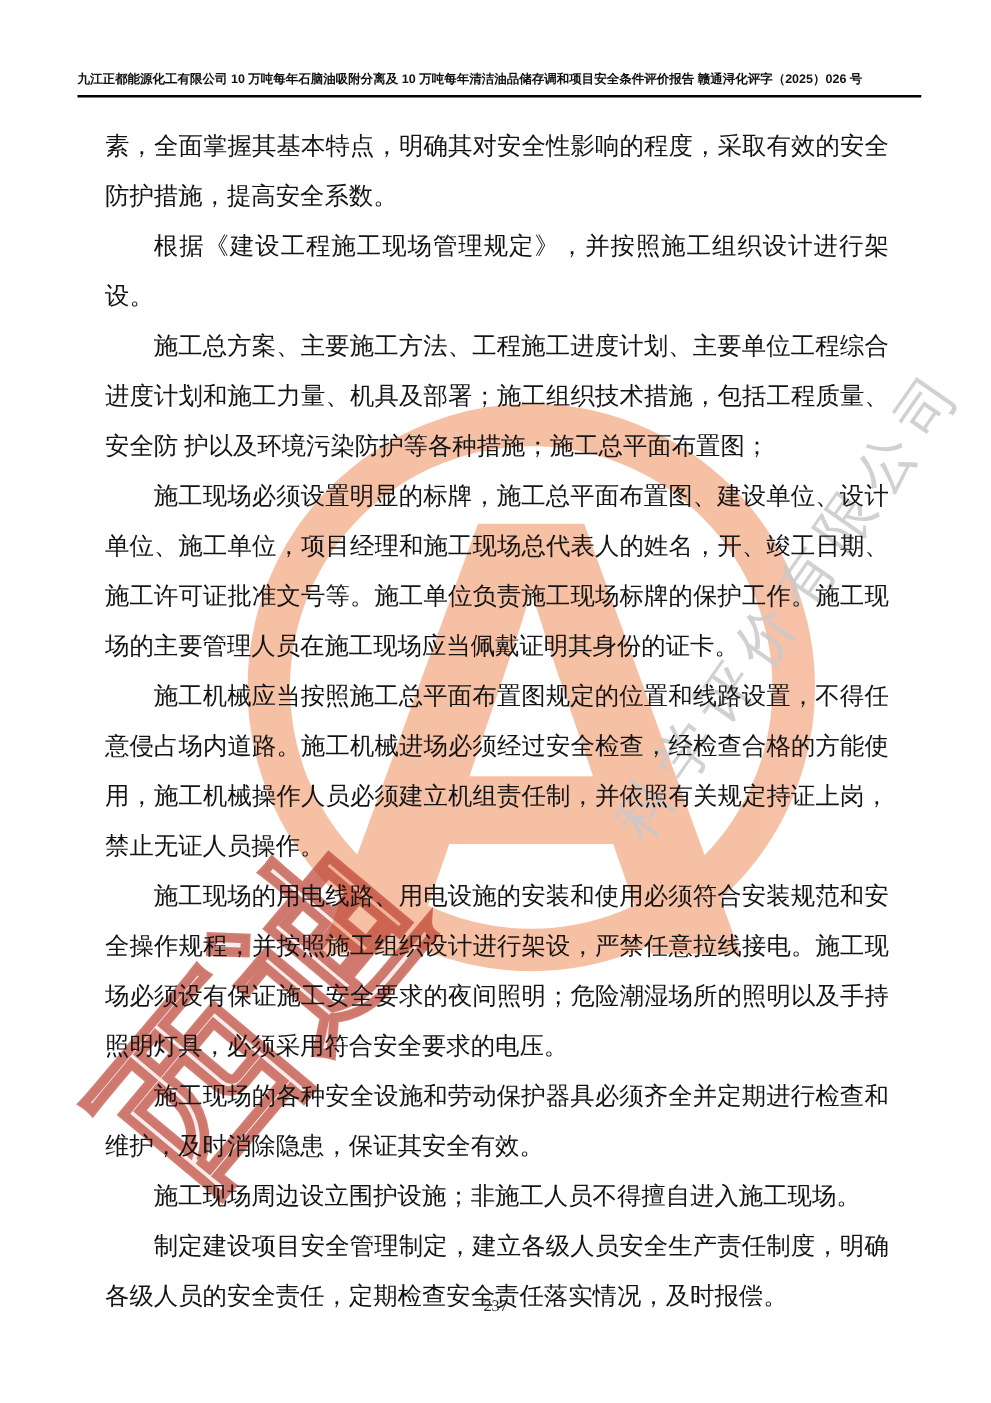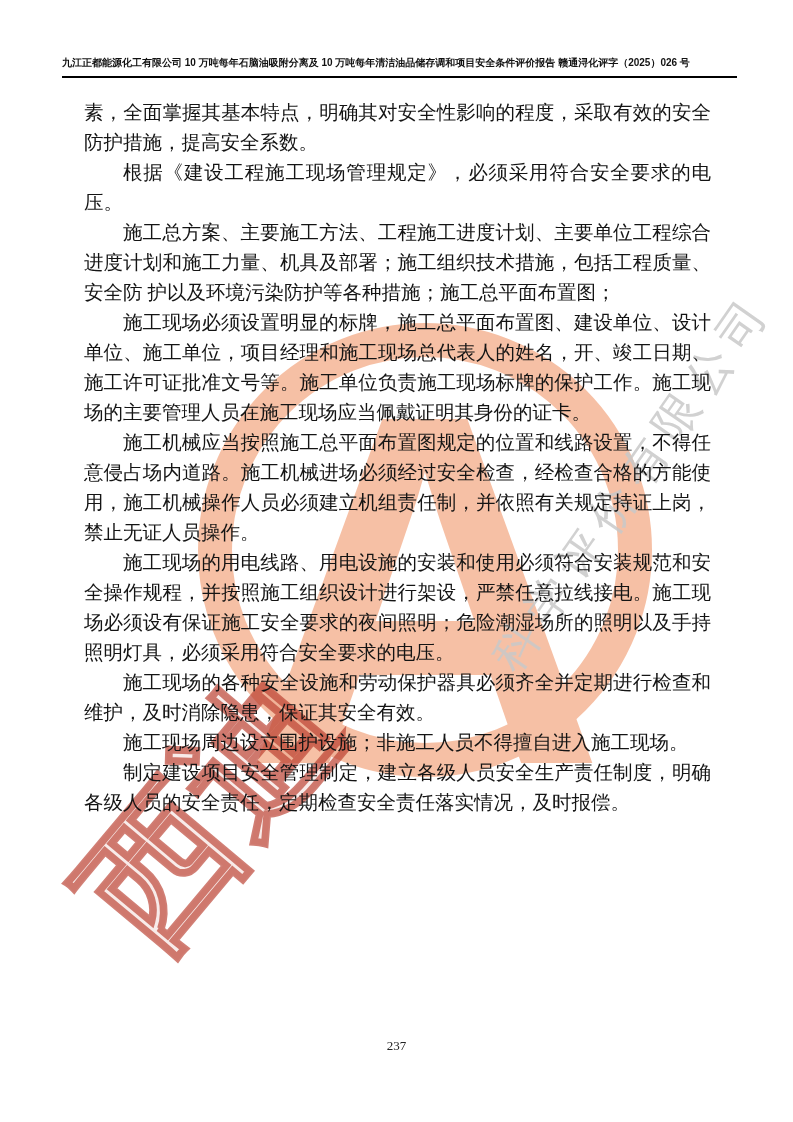--- a/index.html
+++ b/index.html
@@ -86,21 +86,21 @@
   .doc-header .header-text{
     font-size:10px;
     font-weight:bold;
     color:#111;
     white-space:nowrap;
     font-family:Liberation Sans, sans-serif;
   }
   .doc-body{
     margin:20px 82px 0 84px;
     font-size:19.5px;
-    line-height:30px;
+    line-height:40px;
     text-align:justify;
     text-justify:inter-character;
     color:#141414;
   }
   .doc-body p{
     margin:0;
     padding:0;
   }
   .para{ text-indent:2em; }
   .no-indent{ text-indent:0; }
@@ -133,21 +133,21 @@
   </div>
 
   <div class="content">
 
     <header class="doc-header">
       <div class="header-text">九江正都能源化工有限公司 10 万吨每年石脑油吸附分离及 10 万吨每年清洁油品储存调和项目安全条件评价报告  赣通浔化评字（2025）026 号</div>
     </header>
 
     <main class="doc-body">
       <p class="no-indent">素，全面掌握其基本特点，明确其对安全性影响的程度，采取有效的安全防护措施，提高安全系数。</p>
-      <p class="para">根据《建设工程施工现场管理规定》，必须采用符合安全要求的电压。</p>
+      <p class="para">根据《建设工程施工现场管理规定》，并按照施工组织设计进行架设。</p>
       <p class="para">施工总方案、主要施工方法、工程施工进度计划、主要单位工程综合进度计划和施工力量、机具及部署；施工组织技术措施，包括工程质量、安全防 护以及环境污染防护等各种措施；施工总平面布置图；</p>
       <p class="para">施工现场必须设置明显的标牌，施工总平面布置图、建设单位、设计单位、施工单位，项目经理和施工现场总代表人的姓名，开、竣工日期、施工许可证批准文号等。施工单位负责施工现场标牌的保护工作。施工现场的主要管理人员在施工现场应当佩戴证明其身份的证卡。</p>
       <p class="para">施工机械应当按照施工总平面布置图规定的位置和线路设置，不得任意侵占场内道路。施工机械进场必须经过安全检查，经检查合格的方能使用，施工机械操作人员必须建立机组责任制，并依照有关规定持证上岗，禁止无证人员操作。</p>
       <p class="para">施工现场的用电线路、用电设施的安装和使用必须符合安装规范和安全操作规程，并按照施工组织设计进行架设，严禁任意拉线接电。施工现场必须设有保证施工安全要求的夜间照明；危险潮湿场所的照明以及手持照明灯具，必须采用符合安全要求的电压。</p>
       <p class="para">施工现场的各种安全设施和劳动保护器具必须齐全并定期进行检查和维护，及时消除隐患，保证其安全有效。</p>
       <p class="para">施工现场周边设立围护设施；非施工人员不得擅自进入施工现场。</p>
       <p class="para">制定建设项目安全管理制定，建立各级人员安全生产责任制度，明确各级人员的安全责任，定期检查安全责任落实情况，及时报偿。</p>
     </main>
 
   </div>

